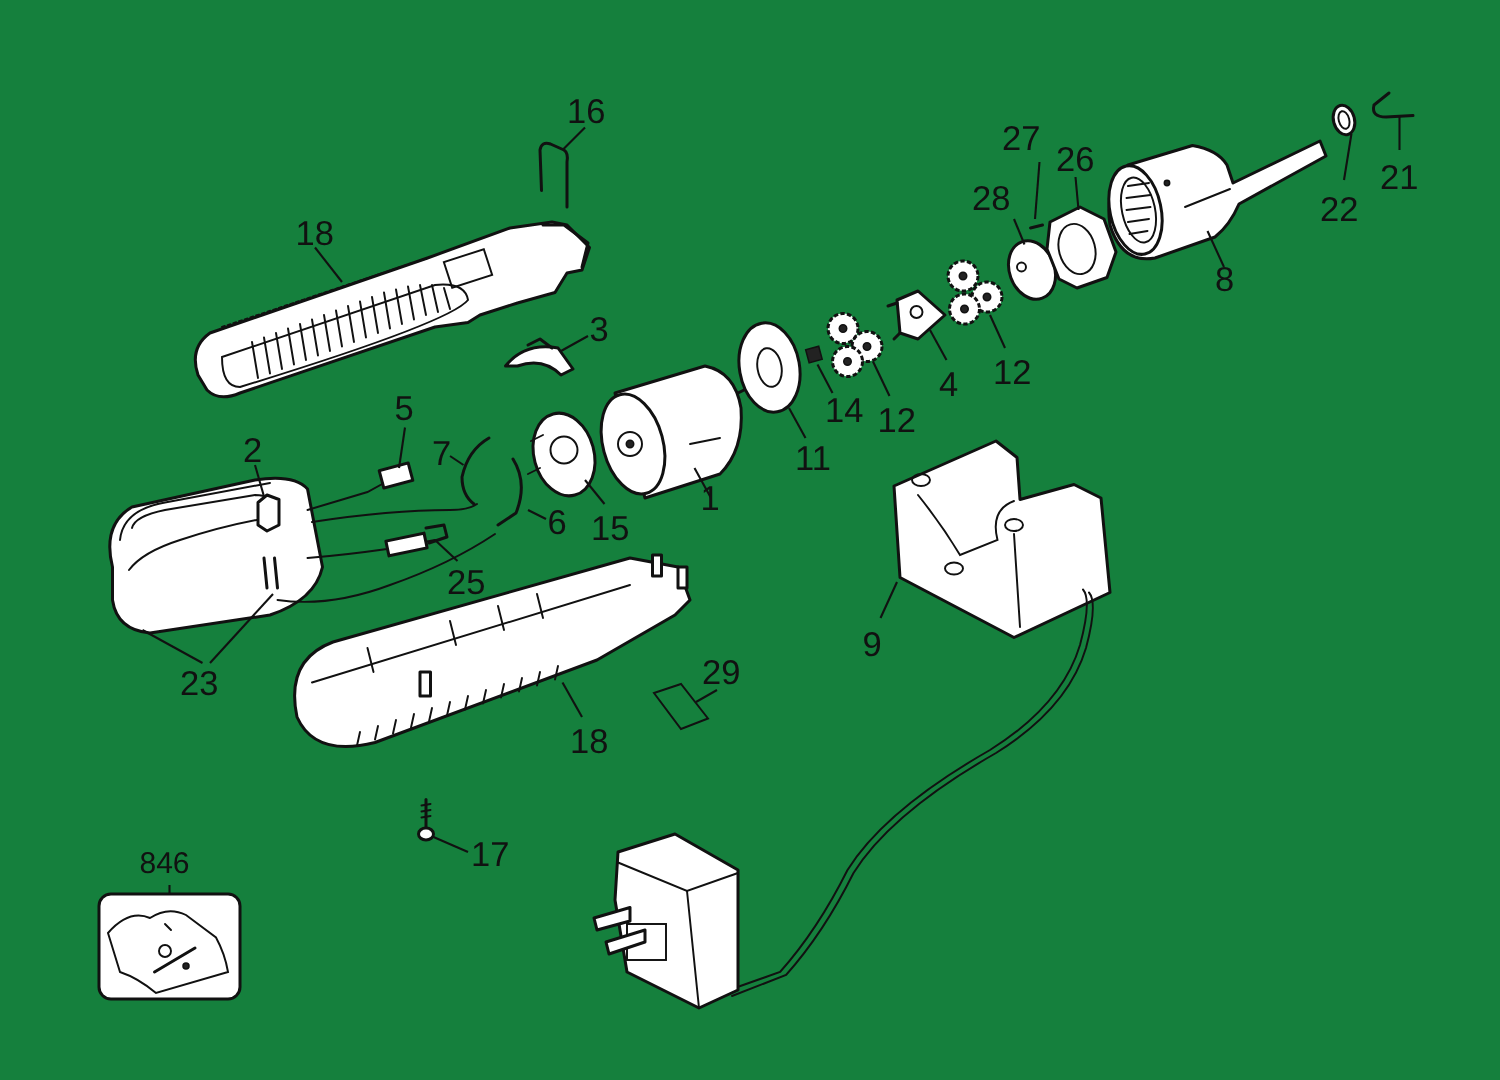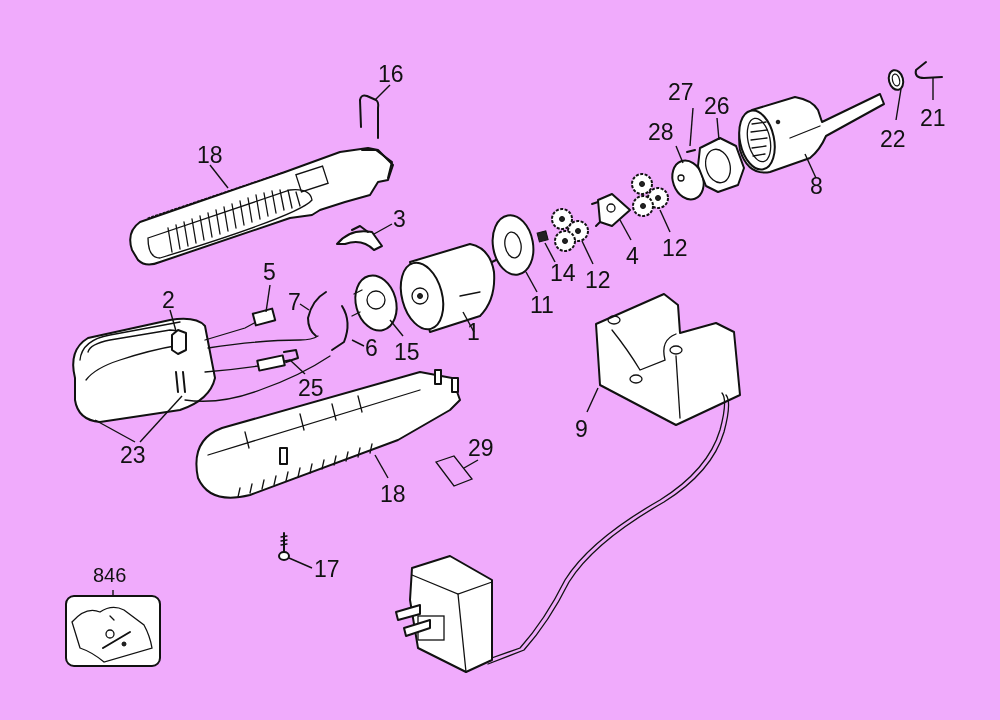--- a/index.html
+++ b/index.html
@@ -1,16 +1,16 @@
 <!DOCTYPE html>
 <html><head>
 <meta charset="utf-8">
 <style>
   html, body { margin: 0; padding: 0; background: #ffffff; }
-  #stage { position: relative; width: 1000px; height: 720px; background: #f0abfc; overflow: hidden; }
+  #stage { position: relative; width: 1000px; height: 720px; background: #15803d; overflow: hidden; }
   svg#diagram { position: absolute; left: 0; top: 0; width: 1000px; height: 720px; }
   .ln { fill: none; stroke: #111; stroke-width: 2; stroke-linejoin: round; stroke-linecap: round; }
   .thin { fill: none; stroke: #111; stroke-width: 1.3; stroke-linecap: round; }
   .fillw { fill: #fff; stroke: #111; stroke-width: 2; stroke-linejoin: round; }
   .fillb { fill: #222; stroke: #111; stroke-width: 1; }
   .leader { stroke: #111; stroke-width: 1.4; fill: none; }
   .lbl { font-family: "Liberation Sans", sans-serif; font-size: 23px; fill: #111; }
   .lbl-sm { font-family: "Liberation Sans", sans-serif; font-size: 20px; fill: #111; }
 </style>
 </head>

